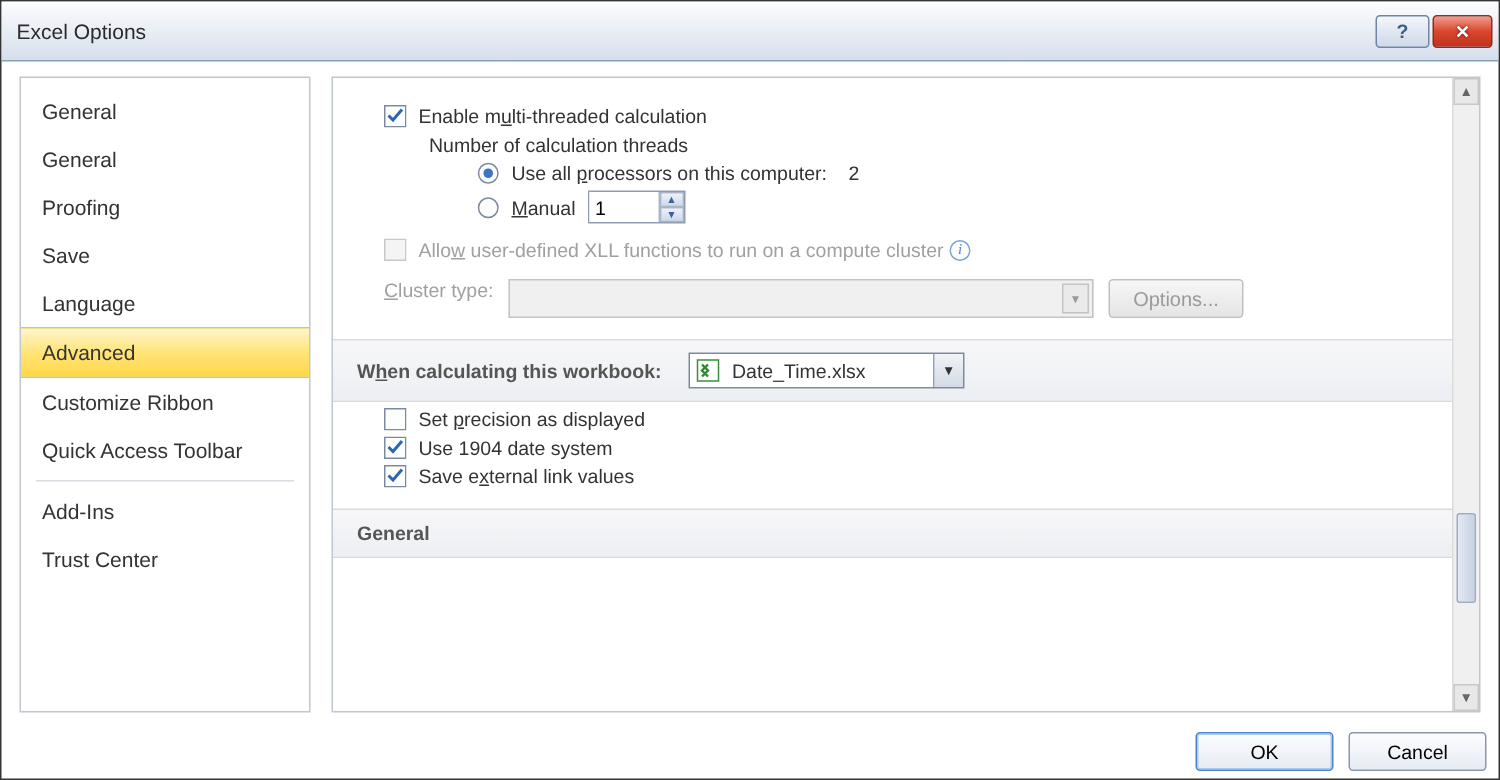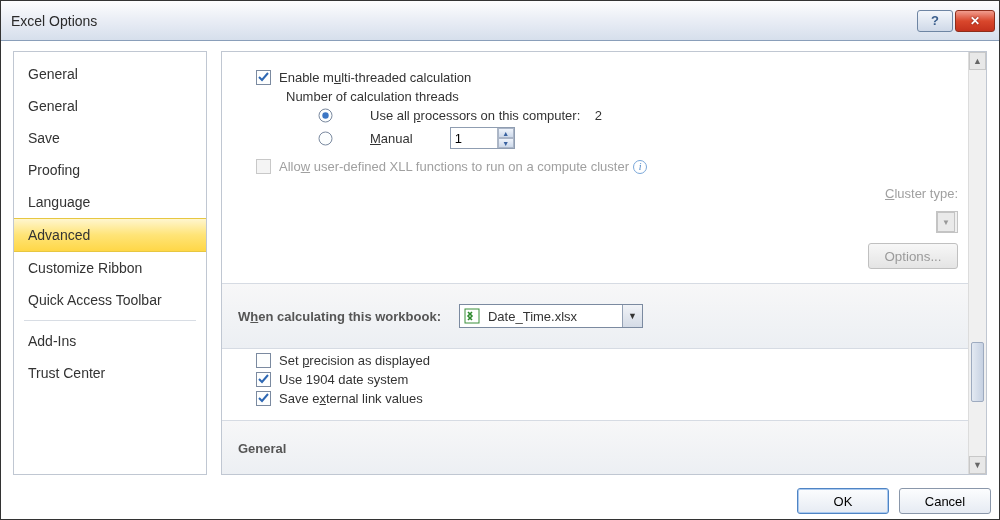--- a/index.html
+++ b/index.html
@@ -112,21 +112,21 @@
   .scroll-thumb {
     position:absolute;
     left:2px; right:2px;
     top: 290px; height: 60px;
     background: linear-gradient(to right,#e3e9f2,#c6d1e2);
     border:1px solid #9eabc0;
     border-radius:2px;
   }
   .row { display:flex; align-items:center; margin: 4px 0; }
   .indent1 { margin-left: 30px; }
-  .indent2 { margin-left: 62px; gap: 29px; }
+  .indent2 { margin-left: 62px; }
   .chk, .rad {
     width: 15px; height: 15px;
     margin-right: 8px;
     flex-shrink: 0;
   }
   .disabled { color: #a0a0a0; text-align: right; }
   .u { text-decoration: underline; }
   .spinnerbox {
     display:flex; align-items:center;
     border:1px solid #8f9db1;
@@ -141,24 +141,23 @@
     border-left:1px solid #adb7c6;
   }
   .spinnerbox .spinbtns div {
     width:16px; height:10px;
     background: linear-gradient(to bottom,#eef3fb,#cdd9ea);
     border:1px solid #aab5c7;
     display:flex;align-items:center;justify-content:center;
     font-size:7px; line-height:1; color:#3a62a0;
   }
   .cluster-row {
-    display:flex; align-items:flex-end;
+    display:flex; align-items:flex-start;
     margin: 12px 0 14px 0;
     gap: 10px;
-    flex-direction: column;
   }
   .cluster-label { color:#a0a0a0; }
   .cluster-select {
     flex:1; max-width:390px;
     height:26px;
     border:1px solid #c4c4c4;
     background:#f0f0f0;
     display:flex; align-items:center; justify-content:flex-end;
     padding-right:2px;
   }
@@ -174,21 +173,21 @@
     border:1px solid #c0c0c0;
     background: linear-gradient(to bottom,#f7f7f7,#e4e4e4);
     color:#9a9a9a;
     border-radius:3px;
   }
   .section-header {
     background: linear-gradient(to bottom,#f7f7f8,#eceff3);
     border-top:1px solid #d6dbe3;
     border-bottom:1px solid #d6dbe3;
     margin: 0 -28px 2px -34px;
-    padding: 20px 16px;
+    padding: 8px 16px;
     font-weight: bold;
     color:#555;
     display:flex; align-items:center;
     gap: 18px;
   }
   .wb-select {
     width:184px; height:24px;
     border:1px solid #7b8aa0;
     background:#fff;
     display:flex; align-items:center;
@@ -254,22 +253,22 @@
         <span class="x">✕</span>
       </div>
   </div>
 </div>
 
 <div class="content">
 
   <div class="sidebar">
     <div class="sidebar-item"><span>General</span></div>
     <div class="sidebar-item"><span>General</span></div>
+    <div class="sidebar-item"><span>Proofing</span></div>
     <div class="sidebar-item"><span>Save</span></div>
-    <div class="sidebar-item"><span>Proofing</span></div>
     <div class="sidebar-item"><span>Language</span></div>
     <div class="sidebar-item selected"><span>Advanced</span></div>
     <div class="sidebar-item"><span>Customize Ribbon</span></div>
     <div class="sidebar-item"><span>Quick Access Toolbar</span></div>
     <div class="sidebar-sep"></div>
     <div class="sidebar-item"><span>Add-Ins</span></div>
     <div class="sidebar-item"><span>Trust Center</span></div>
   </div>
 
   <div class="mainpanel">

